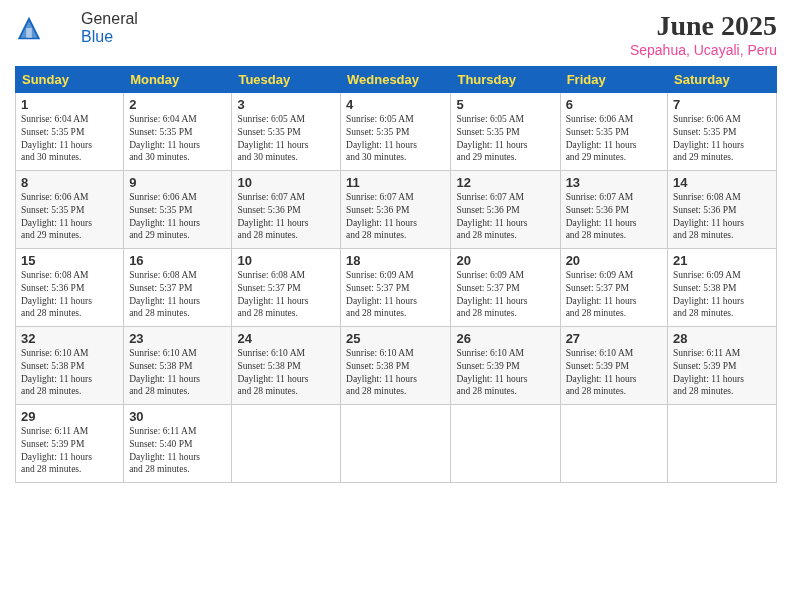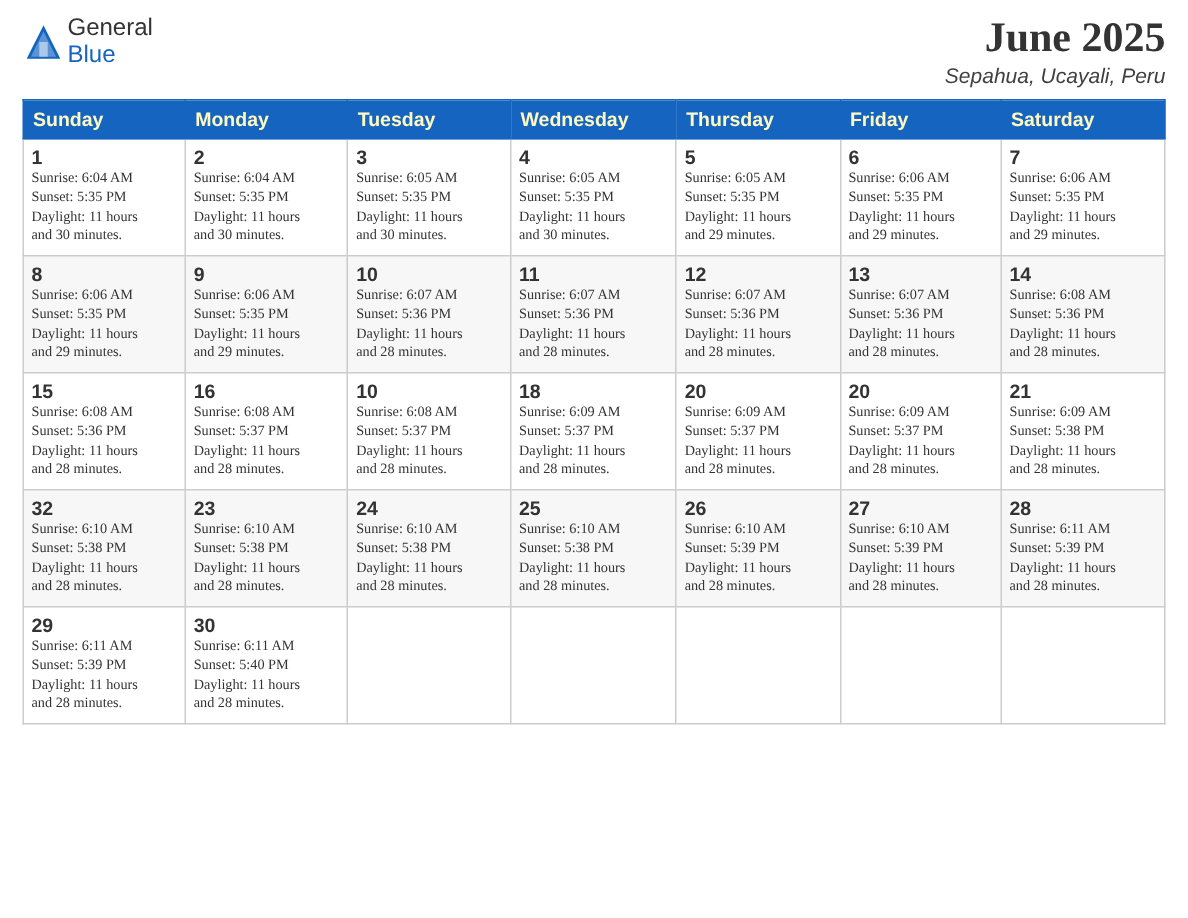--- a/index.html
+++ b/index.html
@@ -17,49 +17,49 @@
     }
     .header {
       display: flex;
       justify-content: space-between;
       align-items: flex-start;
       margin-bottom: 8px;
     }
     .logo {
       display: flex;
       align-items: center;
+      gap: 36px;
     }
     .logo-general { color: #333; }
     .logo-blue { color: #1565c0; }
     .logo-icon {
       width: 28px;
       height: 28px;
       margin-right: 2px;
     }
     .title-area {
       text-align: right;
     }
     .month-title {
       font-size: 28px;
       font-weight: bold;
       color: #333;
       font-family: Liberation Serif, serif;
     }
     .location {
       font-size: 14px;
-      color: #404040;
-      font-style: italic;
+      color: #ec4899;
     }
     .calendar {
       width: 100%;
       border-collapse: collapse;
     }
     .calendar th {
       background-color: #1565c0;
-      color: #fef9c3;
+      color: #fde047;
       text-align: left;
       padding: 5px 6px;
       font-size: 13px;
       font-weight: bold;
       border: 1px solid #1565c0;
     }
     .calendar td {
       vertical-align: top;
       border: 1px solid #ccc;
       padding: 4px 5px;

